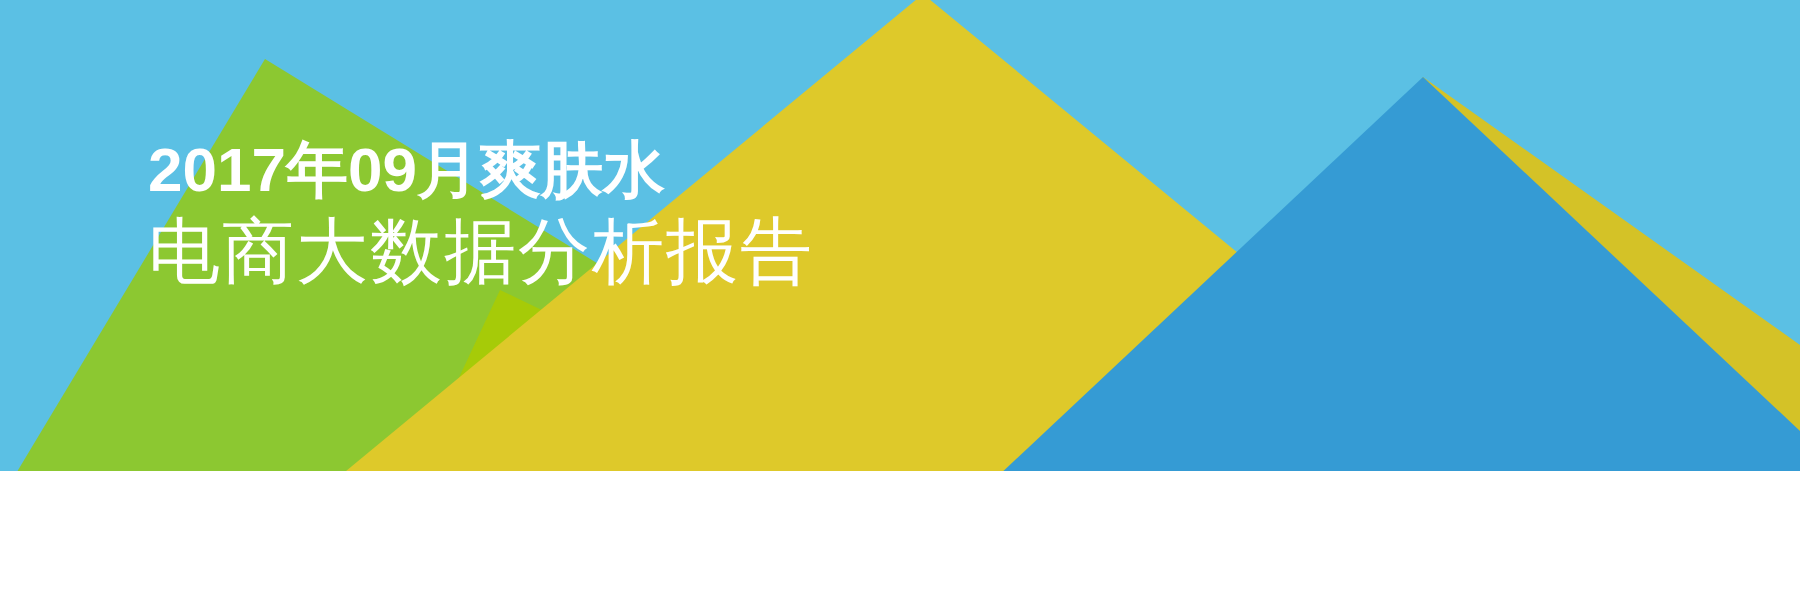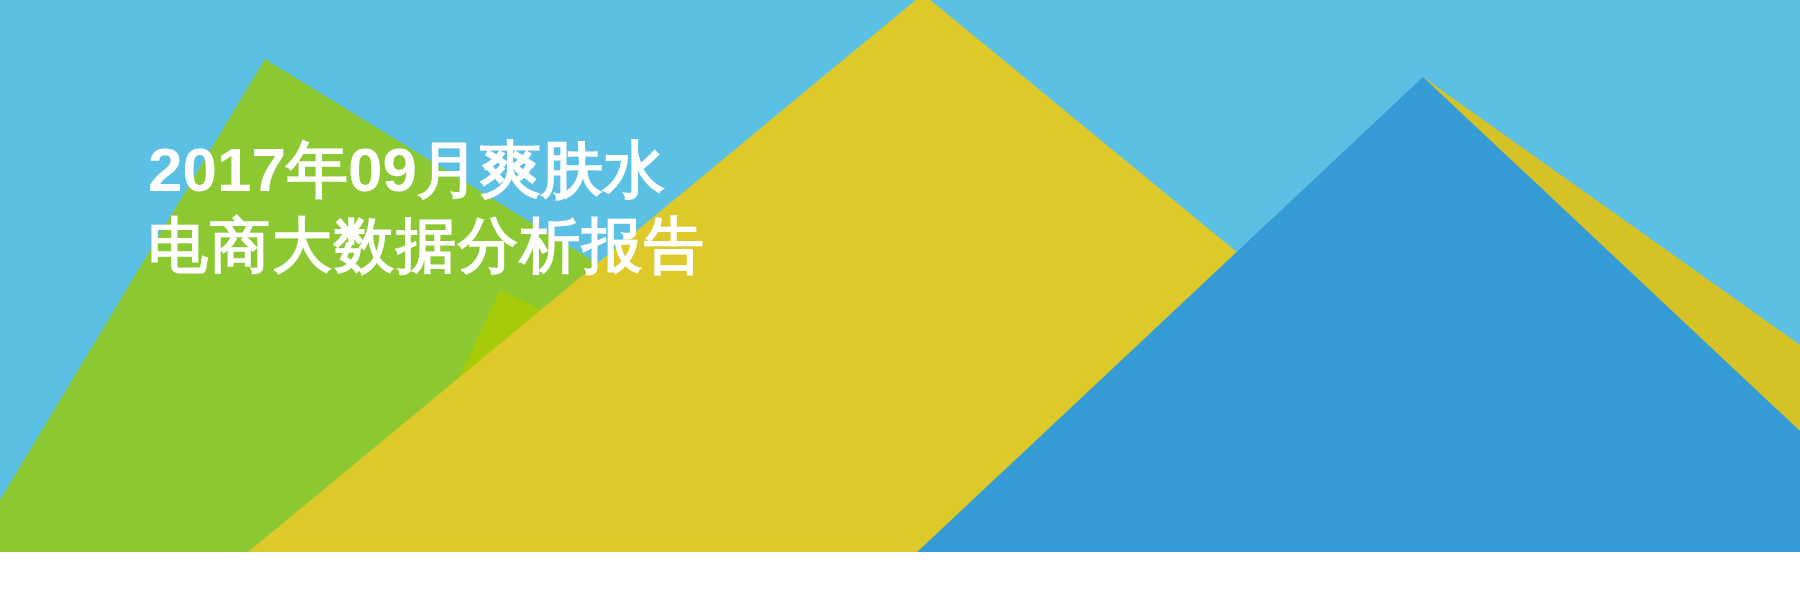--- a/index.html
+++ b/index.html
@@ -3,21 +3,21 @@
 <meta charset="utf-8">
 <style>
   html, body {
     margin: 0;
     padding: 0;
     background: #ffffff;
   }
   #cover {
     position: relative;
     width: 1800px;
-    height: 552px;
+    height: 471px;
     overflow: hidden;
     font-family: "Liberation Sans", "DejaVu Sans", sans-serif;
   }
   #cover-svg {
     position: absolute;
     top: 0;
     left: 0;
     width: 1800px;
     height: 600px;
     display: block;
@@ -35,22 +35,22 @@
     white-space: nowrap;
     line-height: 1.02;
   }
   #title-line-1 {
     font-size: 62px;
     font-weight: 700;
     letter-spacing: 0px;
     margin-bottom: 14px;
   }
   #title-line-2 {
-    font-size: 60px;
-    font-weight: 700;
+    font-size: 72px;
+    font-weight: 400;
     letter-spacing: 2px;
   }
 </style>
 </head>
 <body>
 
 <div id="cover">
 
   <svg id="cover-svg" viewBox="0 0 1800 600" preserveAspectRatio="none">
 

